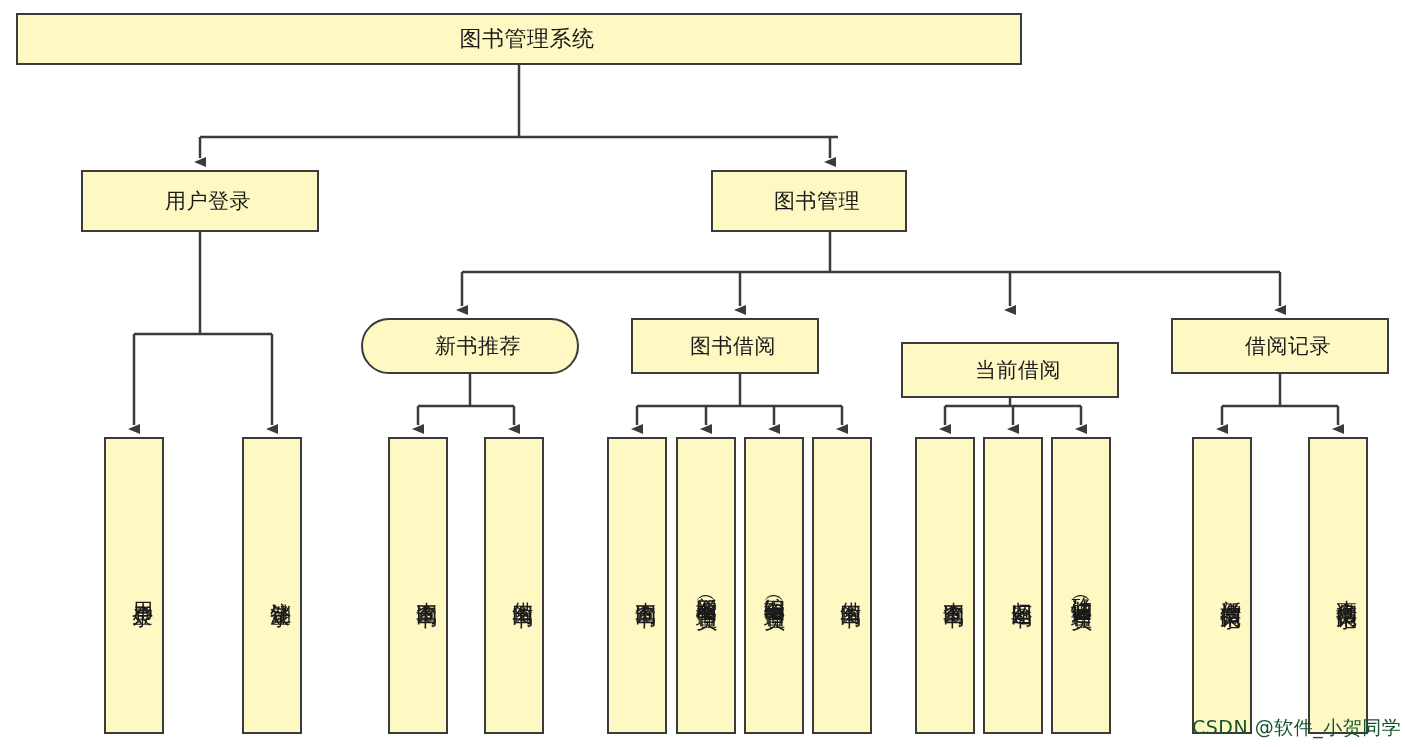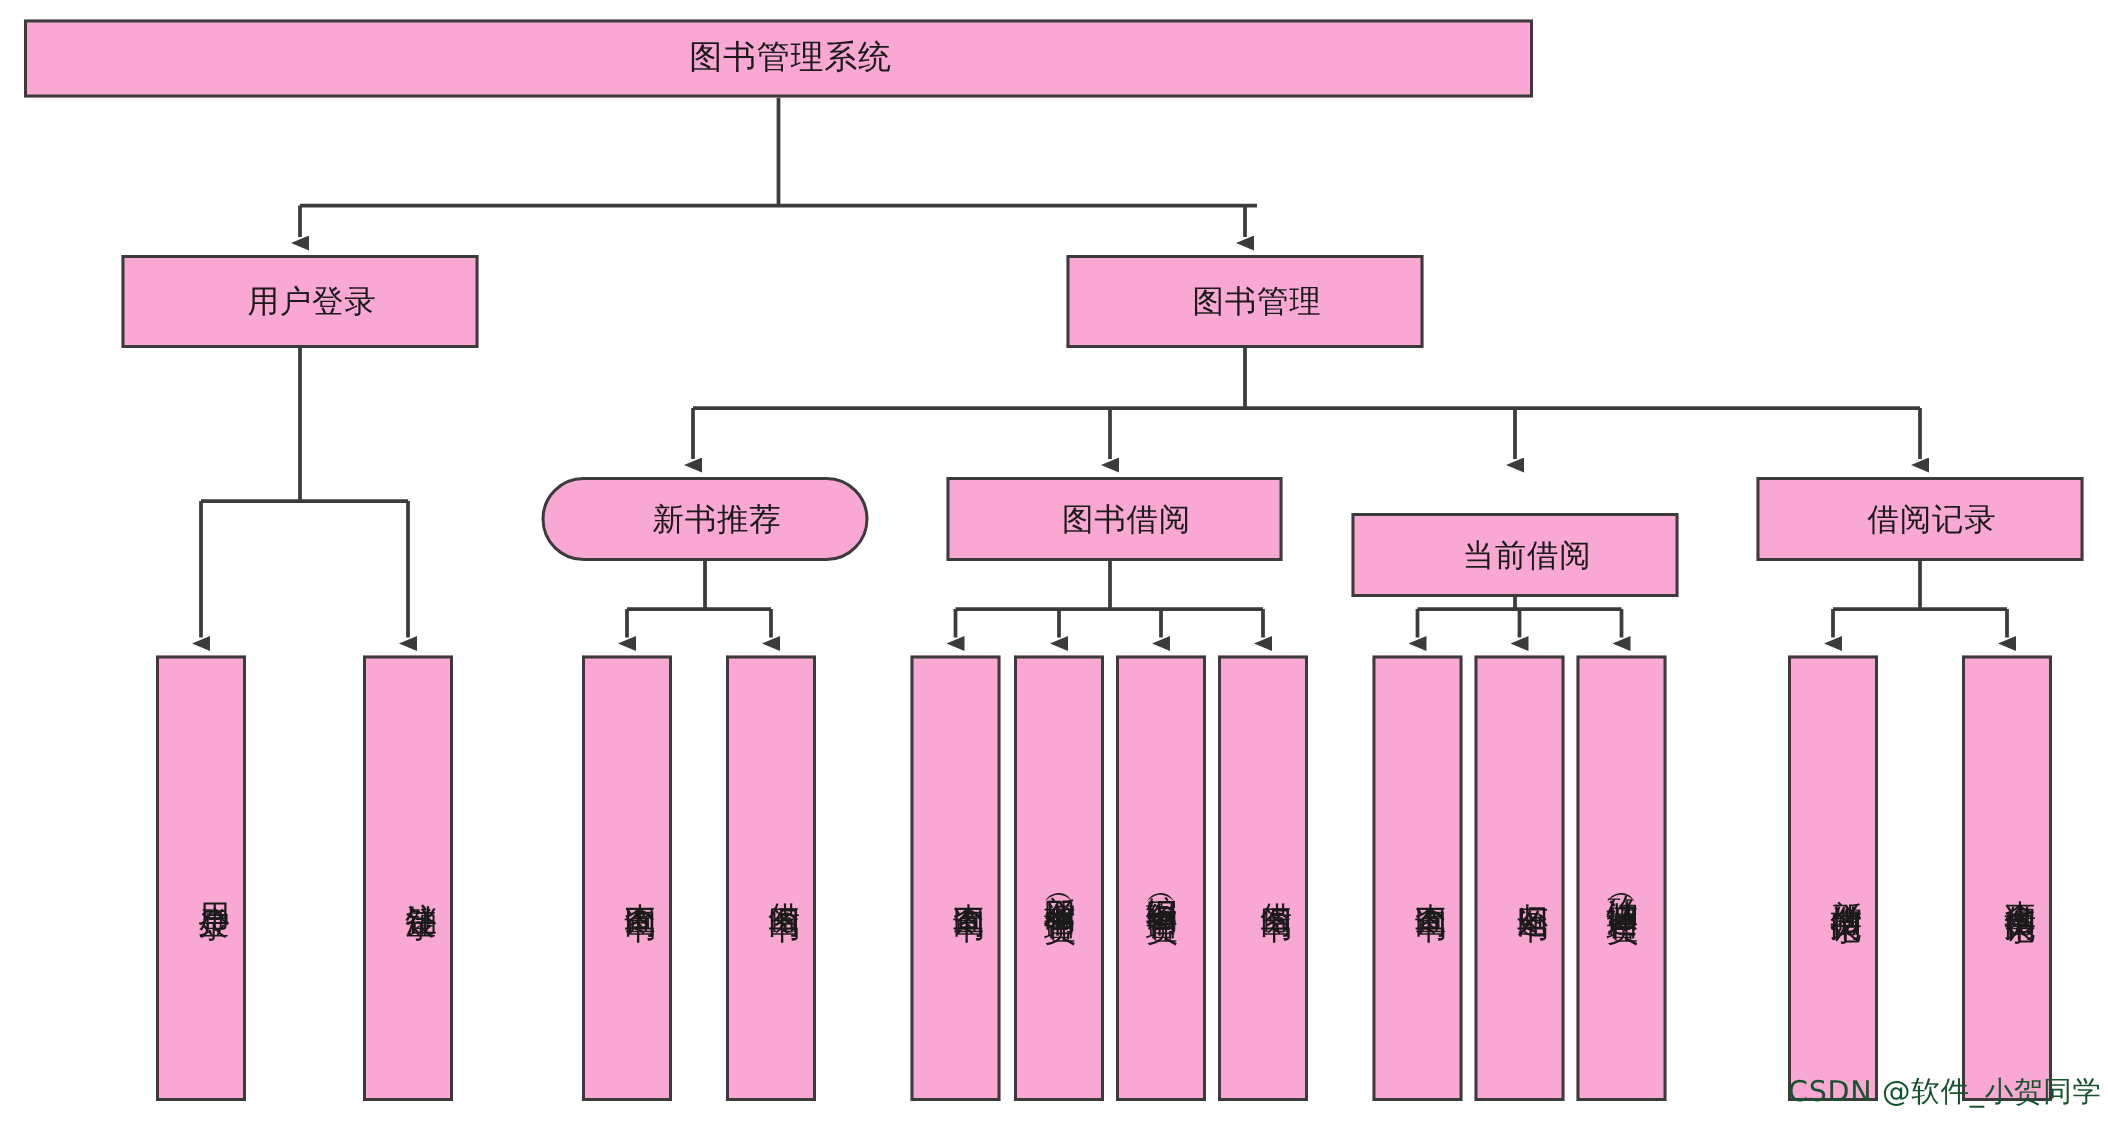--- a/index.html
+++ b/index.html
@@ -23,21 +23,21 @@
     left: 0;
     top: 0;
     width: 1405px;
     height: 747px;
     pointer-events: none;
   }
   .node {
     position: absolute;
     box-sizing: border-box;
     border: 2px solid #3b3b3b;
-    background: #f9a8d4;
+    background: #fef9c3;
     display: flex;
     align-items: center;
     justify-content: center;
     color: #1a1a1a;
     padding-left: 16px;
   }
   .node.h {
     font-size: 21px;
     line-height: 1.15;
     letter-spacing: 0.5px;
@@ -123,28 +123,28 @@
     </g>
   </svg>
 
   <div class="node h root" style="left:16px; top:13px; width:1006px; height:52px;">
     <span>图书管理系统</span>
   </div>
 
   <div class="node h" style="left:81px; top:170px; width:238px; height:62px;">
     <span>用户登录</span>
   </div>
-  <div class="node h" style="left:711px; top:170px; width:238px; height:62px;">
+  <div class="node h" style="left:711px; top:170px; width:196px; height:62px;">
     <span>图书管理</span>
   </div>
 
   <div class="node h" style="left:361px; top:318px; width:218px; height:56px;border-radius:28px;">
     <span>新书推荐</span>
   </div>
-  <div class="node h" style="left:631px; top:318px; width:224px; height:56px;">
+  <div class="node h" style="left:631px; top:318px; width:188px; height:56px;">
     <span>图书借阅</span>
   </div>
   <div class="node h" style="left:901px; top:318px; width:218px; height:56px;margin-top:24px;">
     <span>当前借阅</span>
   </div>
   <div class="node h" style="left:1171px; top:318px; width:218px; height:56px;">
     <span>借阅记录</span>
   </div>
 
   <div class="node v" style="left:104px; top:437px; width:60px; height:297px; justify-content:center;">

